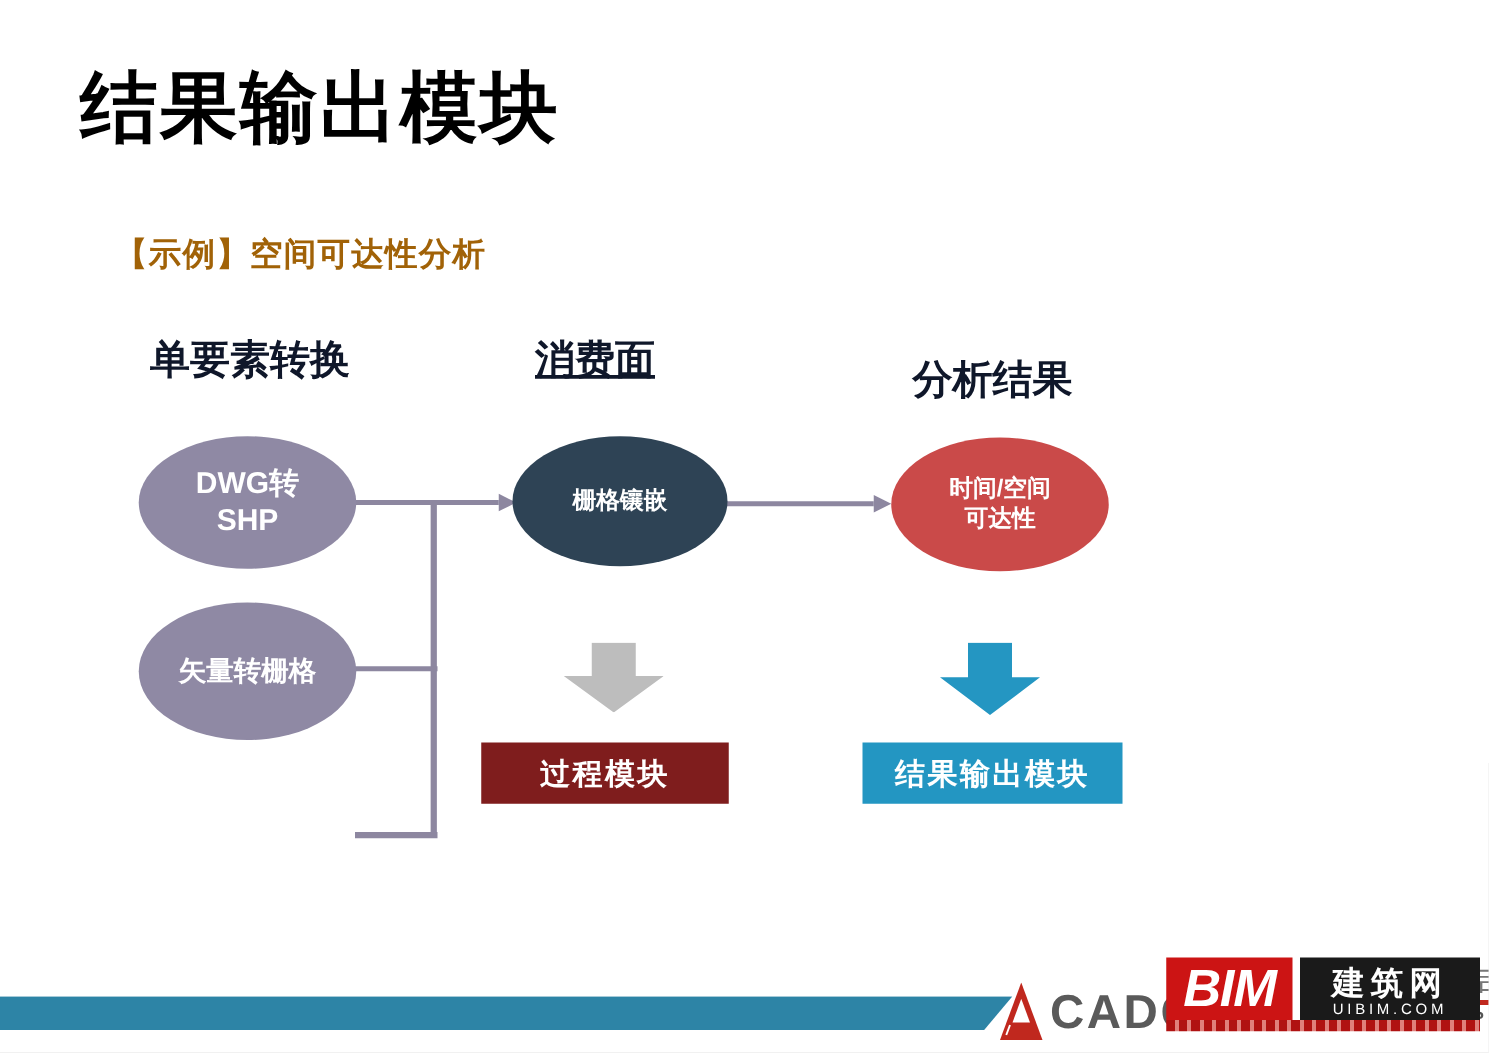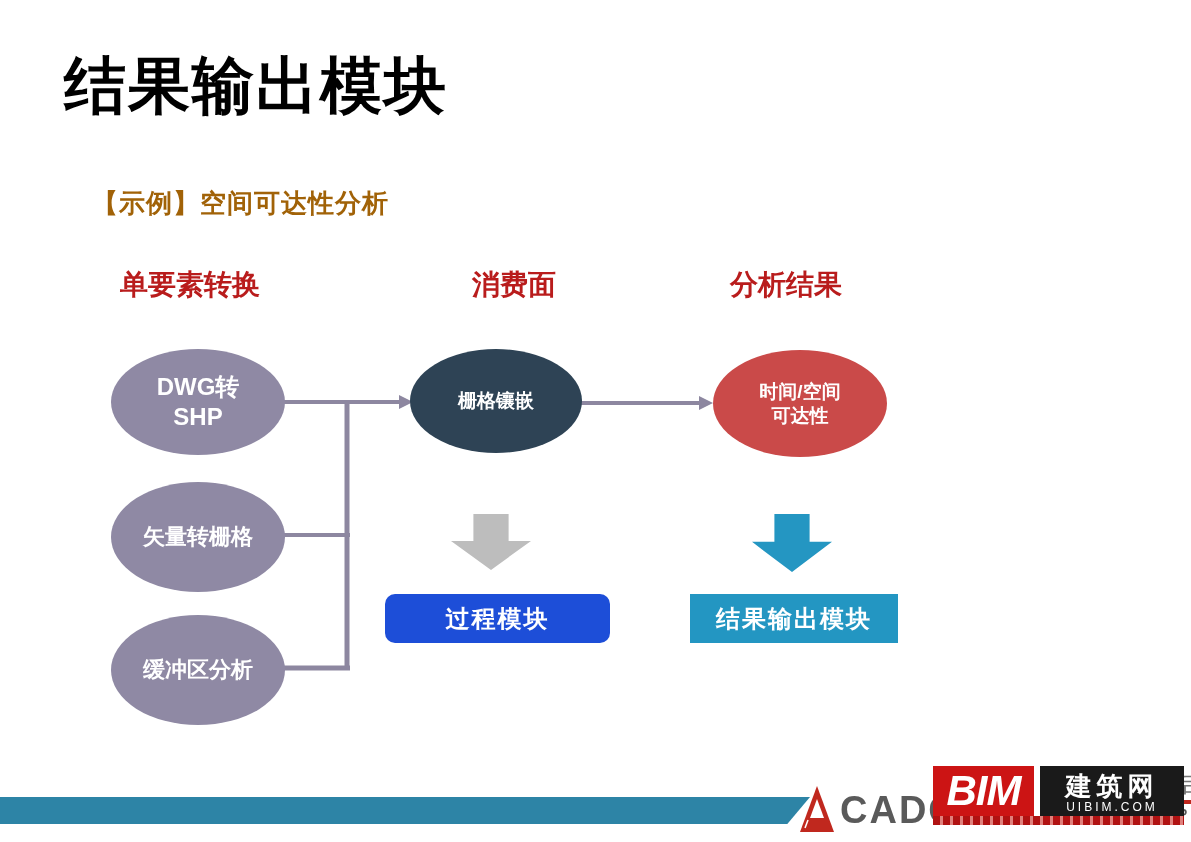--- a/index.html
+++ b/index.html
@@ -11,25 +11,25 @@
   }
   .page-title {
     position:absolute; left:64px; top:44px;
     font-size:62px; font-weight:900; color:#000; letter-spacing:2px;
   }
   .subtitle {
     position:absolute; left:92px; top:186px;
     font-size:26px; font-weight:bold; color:#a16207; letter-spacing:1px;
   }
   .col-header {
-    position:absolute; top:266px; font-size:28px; font-weight:bold; color:#b91c1c;
+    position:absolute; top:266px; font-size:32px; font-weight:bold; color:#0f172a;
   }
   .col-header.c1 { left:120px; }
-  .col-header.c2 { left:472px; }
-  .col-header.c3 { left:730px; }
+  .col-header.c2 { left:428px;text-decoration:underline; }
+  .col-header.c3 { left:730px;margin-top:16px; }
 
   .ellipse {
     position:absolute; border-radius:50%;
     display:flex; align-items:center; justify-content:center;
     color:#fff; font-weight:bold; text-align:center;
     white-space:pre-line; line-height:1.25;
   }
   .e1 { left:111px; top:349px; width:174px; height:106px; background:#8f89a4; font-size:24px; }
   .e2 { left:111px; top:482px; width:174px; height:110px; background:#8f89a4; font-size:22px; }
   .e3 { left:111px; top:615px; width:174px; height:110px; background:#8f89a4; font-size:22px; }
@@ -42,21 +42,21 @@
     position:absolute;
     clip-path:polygon(28% 0, 72% 0, 72% 48%, 100% 48%, 50% 100%, 0 48%, 28% 48%);
   }
   .arrow-gray { left:451px; top:514px; width:80px; height:56px; background:#bdbdbd; }
   .arrow-blue { left:752px; top:514px; width:80px; height:58px; background:#2496c2; }
 
   .module-box {
     position:absolute; height:49px; display:flex; align-items:center; justify-content:center;
     color:#fff; font-weight:bold; font-size:24px; letter-spacing:2px;
   }
-  .box-gray { left:385px; top:594px; width:225px; background:#1d4ed8;border-radius:10px; }
+  .box-gray { left:385px; top:594px; width:198px; background:#7f1d1d; }
   .box-blue { left:690px; top:594px; width:208px; background:#2396c2; }
 
   .footer-bar {
     position:absolute; left:0; top:797px; width:810px; height:27px; background:#2d84a6;
     clip-path:polygon(0 0, 100% 0, 97.2% 100%, 0 100%);
   }
   .a-mark { position:absolute; left:798px; top:786px; width:38px; height:46px; }
   .cadg-text {
     position:absolute; left:840px; top:789px;
     font-size:38px; font-weight:bold; color:#5a5a5a; letter-spacing:2px;
@@ -104,21 +104,20 @@
 
     <line x1="284" y1="668" x2="350" y2="668" stroke="#8d87a0" stroke-width="5"></line>
 
     <line x1="580" y1="403" x2="699" y2="403" stroke="#8d87a0" stroke-width="4"></line>
     <polygon points="699,396 699,410 713,403" fill="#8d87a0"></polygon>
   </svg>
 
   <div class="ellipse e1">DWG转
 SHP</div>
   <div class="ellipse e2">矢量转栅格</div>
-  <div class="ellipse e3">缓冲区分析</div>
   <div class="ellipse e4">栅格镶嵌</div>
   <div class="ellipse e5">时间/空间
 可达性</div>
 
   <div class="block-arrow arrow-gray"></div>
   <div class="block-arrow arrow-blue"></div>
 
   <div class="module-box box-gray">过程模块</div>
   <div class="module-box box-blue">结果输出模块</div>
 

